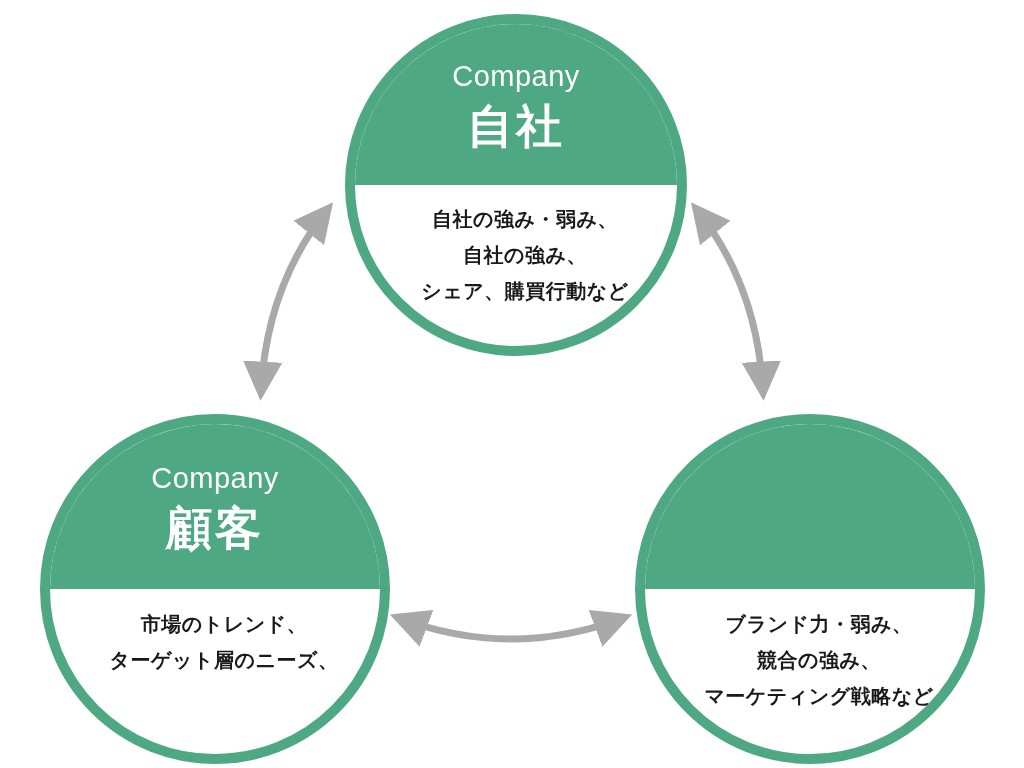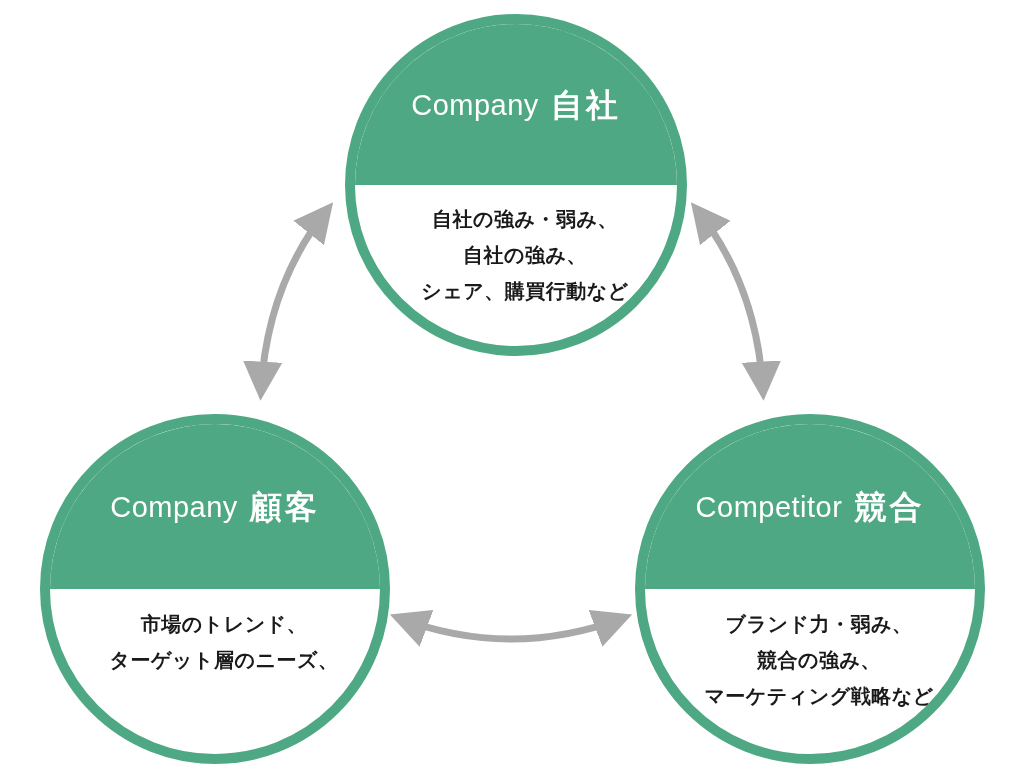--- a/index.html
+++ b/index.html
@@ -35,36 +35,36 @@
     top: -12px; left: -12px; right: -12px;
     height: calc(50% + 12px);
     background: var(--green);
   }
 
   .labels {
     position: absolute;
     left: 0; right: 0; top: 0;
     height: 48%;
     display: flex;
-    flex-direction: row;
+    flex-direction: column;
     align-items: center;
     justify-content: center;
     gap: 12px;
     padding-top: 8px;
   }
   .en-label {
     color: var(--heading);
     font-size: 29px;
     font-weight: 400;
     line-height: 1;
     letter-spacing: 0.5px;
   }
   .ja-label {
     color: var(--heading);
-    font-size: 32px;
+    font-size: 46px;
     font-weight: 700;
     line-height: 1;
     letter-spacing: 3px;
   }
   .desc {
     position: absolute;
     left: 18px; right: 0;
     top: 55%;
     text-align: center;
     color: var(--body);
@@ -119,24 +119,20 @@
       <div class="ja-label">顧客</div>
     </div>
     <div class="desc">
       <div>市場のトレンド、</div>
       <div>ターゲット層のニーズ、</div>
     </div>
   </div>
 
   <div class="circle circle-competitor">
     <div class="top-half"></div>
-    <div class="labels">
-      <div class="en-label">Competitor</div>
-      <div class="ja-label">競合</div>
-    </div>
     <div class="desc">
       <div>ブランド力・弱み、</div>
       <div>競合の強み、</div>
       <div>マーケティング戦略など</div>
     </div>
   </div>
 
 </div>
 
 </body></html>

